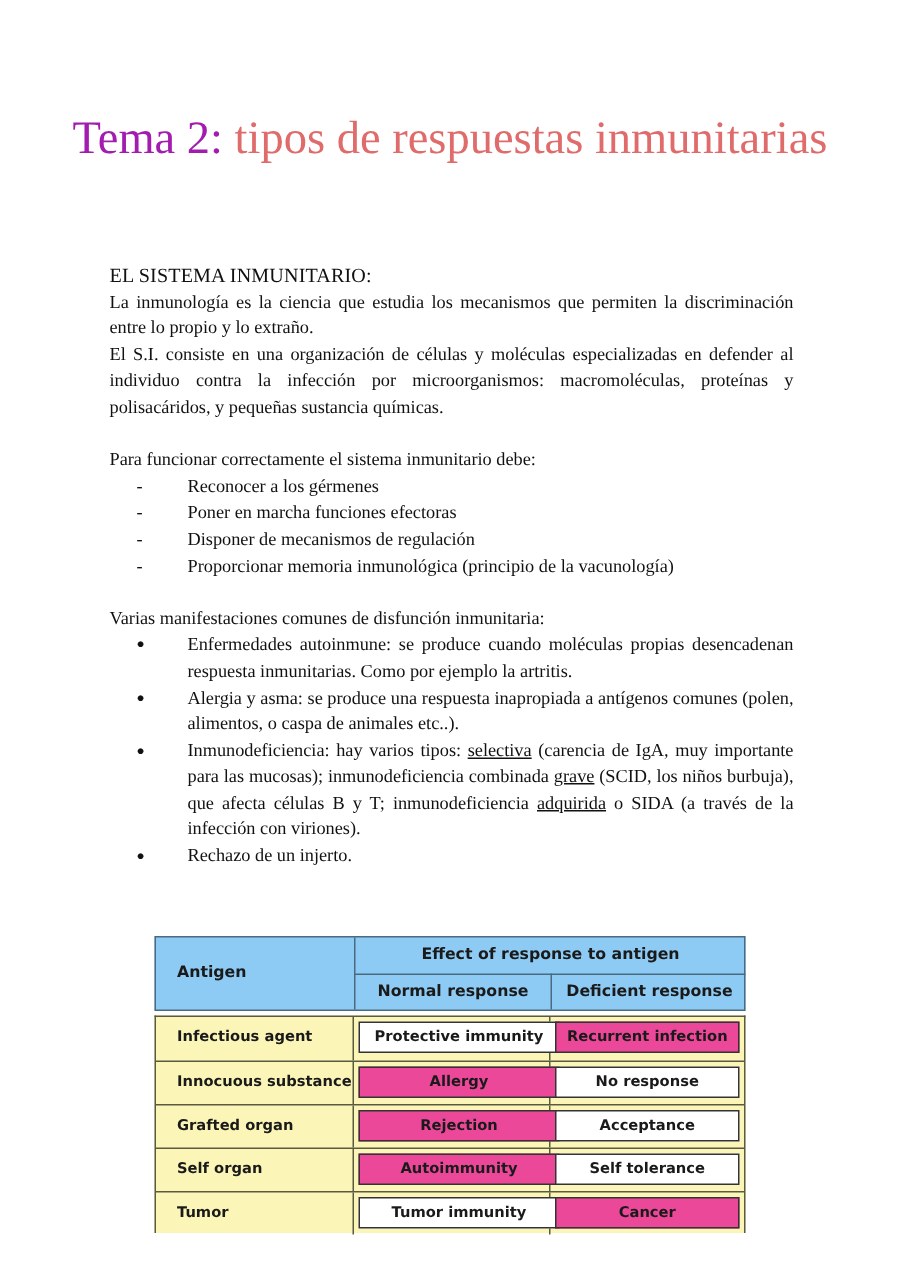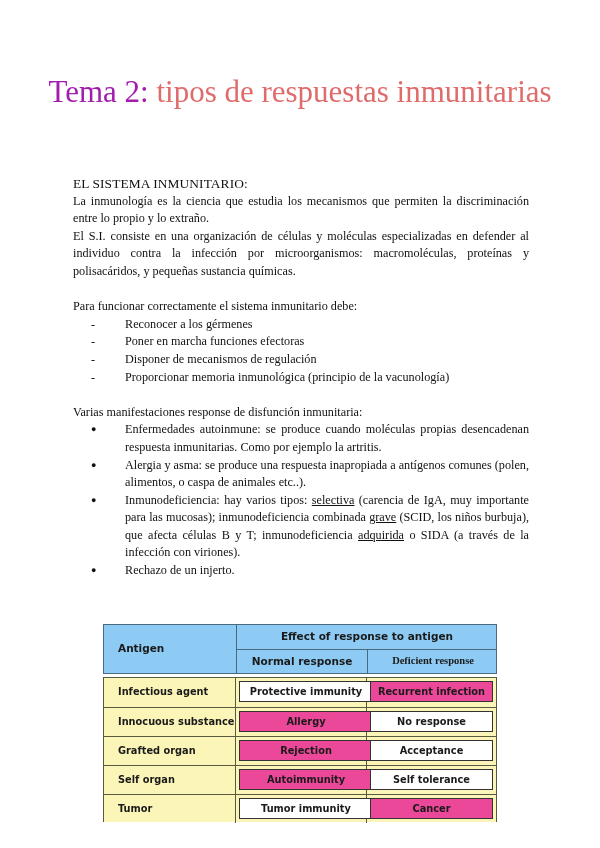--- a/index.html
+++ b/index.html
@@ -26,21 +26,21 @@
          font-family:"DejaVu Sans","Liberation Sans",sans-serif; font-weight:bold;
          font-size:10px; color:#1a1a1a; }
   .hdr { position:absolute; left:0; top:0; width:394px; height:50px; background:#8ecbf4;
          border:1px solid #4a6a80; box-sizing:border-box; }
   .hdr .antigen { position:absolute; left:14px; top:17px; font-size:10.5px; }
   .hdr .vsep { position:absolute; left:132px; top:0; width:1px; height:48px; background:#4a6a80; }
   .hdr .hsep { position:absolute; left:132px; top:24px; width:261px; height:1px; background:#4a6a80; }
   .hdr .vsep2 { position:absolute; left:263px; top:24px; width:1px; height:24px; background:#4a6a80; }
   .hdr .effect { position:absolute; left:133px; top:5px; width:260px; text-align:center; font-size:10.5px; }
   .hdr .normal { position:absolute; left:133px; top:30px; width:130px; text-align:center; font-size:10.5px; }
-  .hdr .deficient { position:absolute; left:264px; top:30px; width:130px; text-align:center; font-size:10.5px;font-family:Liberation Serif, serif; }
+  .hdr .deficient { position:absolute; left:264px; top:30px; width:130px; text-align:center; font-size:10.5px; }
   .body { position:absolute; left:0; top:53px; width:394px; height:145px; background:#fbf6b8;
           border:1px solid #5a5a40; border-bottom:none; box-sizing:border-box; }
   .row { position:absolute; left:0; width:392px; height:29px; border-top:1px solid #5a5a40; box-sizing:border-box; }
   .row:first-child { border-top:none; }
   .row .lbl { position:absolute; left:14px; top:8px; font-size:9.8px; }
   .row .vs1 { position:absolute; left:131px; top:0; width:1px; height:100%; background:#5a5a40; }
   .row .vs2 { position:absolute; left:262px; top:0; width:1px; height:100%; background:#5a5a40; }
   .cell { position:absolute; top:3px; height:21px; border:1px solid #333; box-sizing:border-box;
           text-align:center; line-height:19px; font-size:9.8px; }
   .cell.c1 { left:135px; width:134px; }
@@ -61,21 +61,21 @@
   <p>El S.I. consiste en una organización de células y moléculas especializadas en defender al individuo contra la infección por microorganismos: macromoléculas, proteínas y polisacáridos, y pequeñas sustancia químicas.</p>
   <div class="gap"></div>
   <p>Para funcionar correctamente el sistema inmunitario debe:</p>
   <ul class="dash">
     <li>Reconocer a los gérmenes</li>
     <li>Poner en marcha funciones efectoras</li>
     <li>Disponer de mecanismos de regulación</li>
     <li>Proporcionar memoria inmunológica (principio de la vacunología)</li>
   </ul>
   <div class="gap"></div>
-  <p>Varias manifestaciones response de disfunción inmunitaria:</p>
+  <p>Varias manifestaciones comunes de disfunción inmunitaria:</p>
   <ul class="dot">
     <li>Enfermedades autoinmune: se produce cuando moléculas propias desencadenan respuesta inmunitarias. Como por ejemplo la artritis.</li>
     <li>Alergia y asma: se produce una respuesta inapropiada a antígenos comunes (polen, alimentos, o caspa de animales etc..).</li>
     <li><span>Inmunodeficiencia: hay varios tipos: </span><u>selectiva</u><span> (carencia de IgA, muy importante para las mucosas); inmunodeficiencia combinada </span><u>grave</u><span> (SCID, los niños burbuja), que afecta células B y T; inmunodeficiencia </span><u>adquirida</u><span> o SIDA (a través de la infección con viriones).</span></li>
     <li>Rechazo de un injerto.</li>
   </ul>
   <div class="gap"></div>
 </div>
 
 <div class="tbl">

